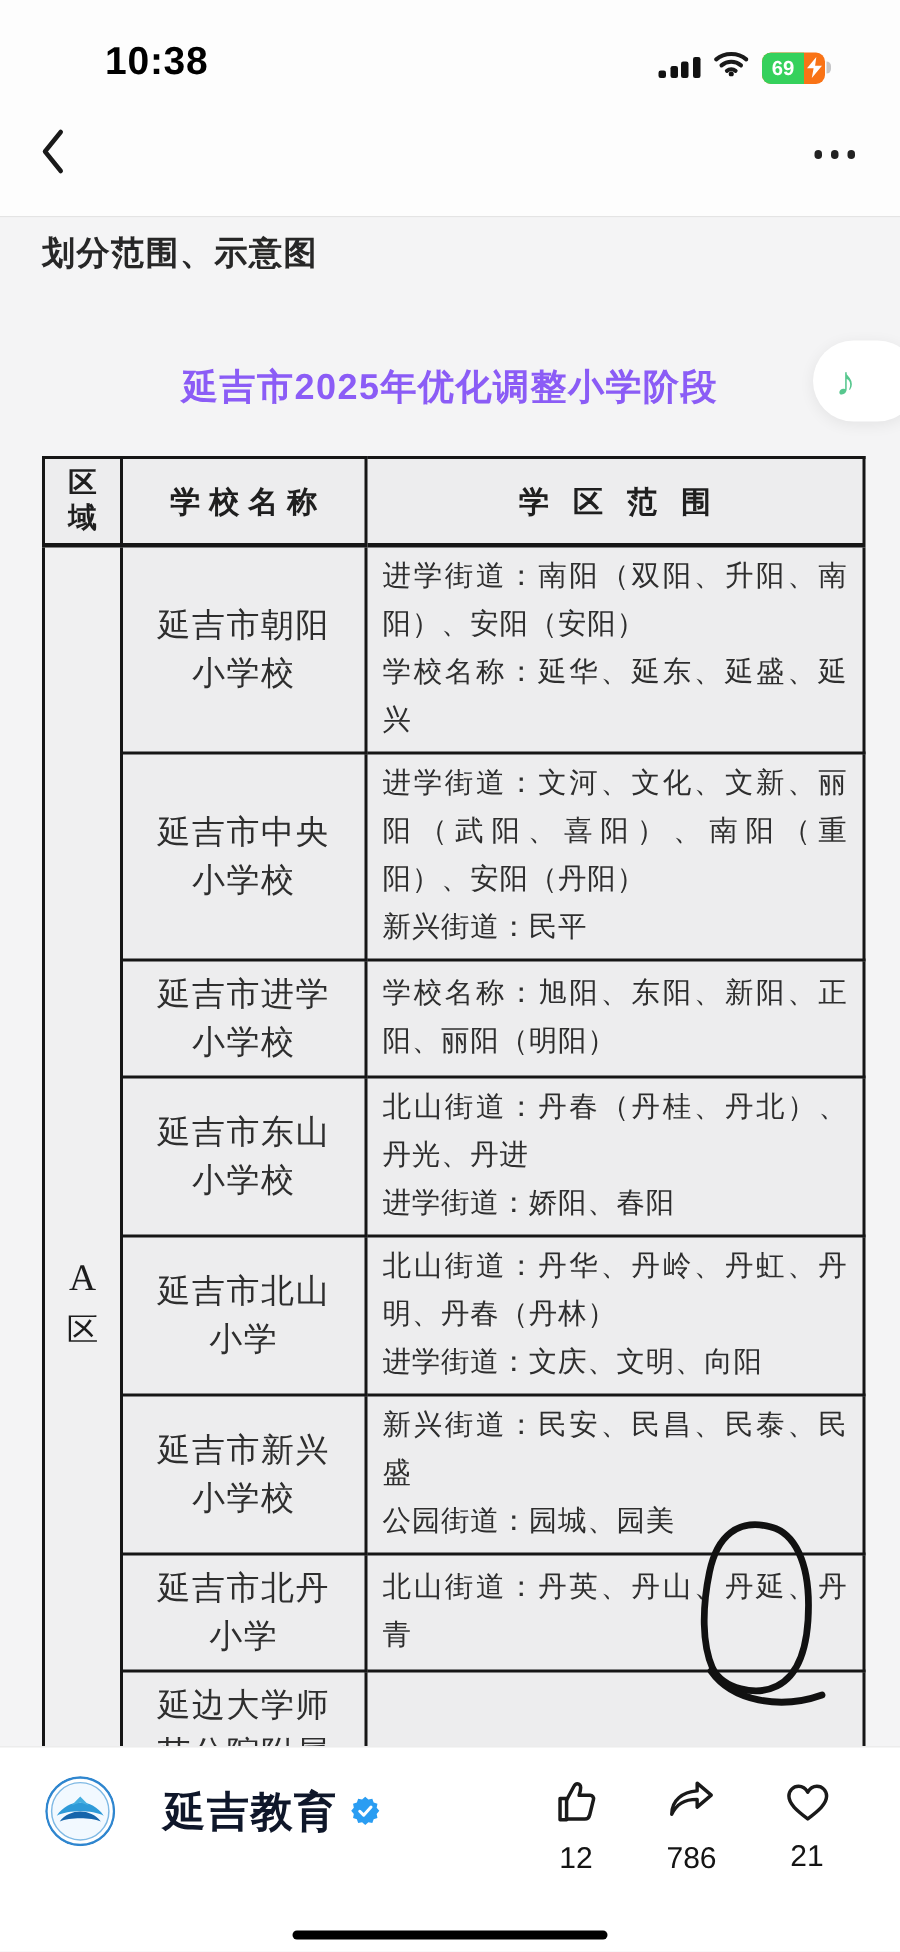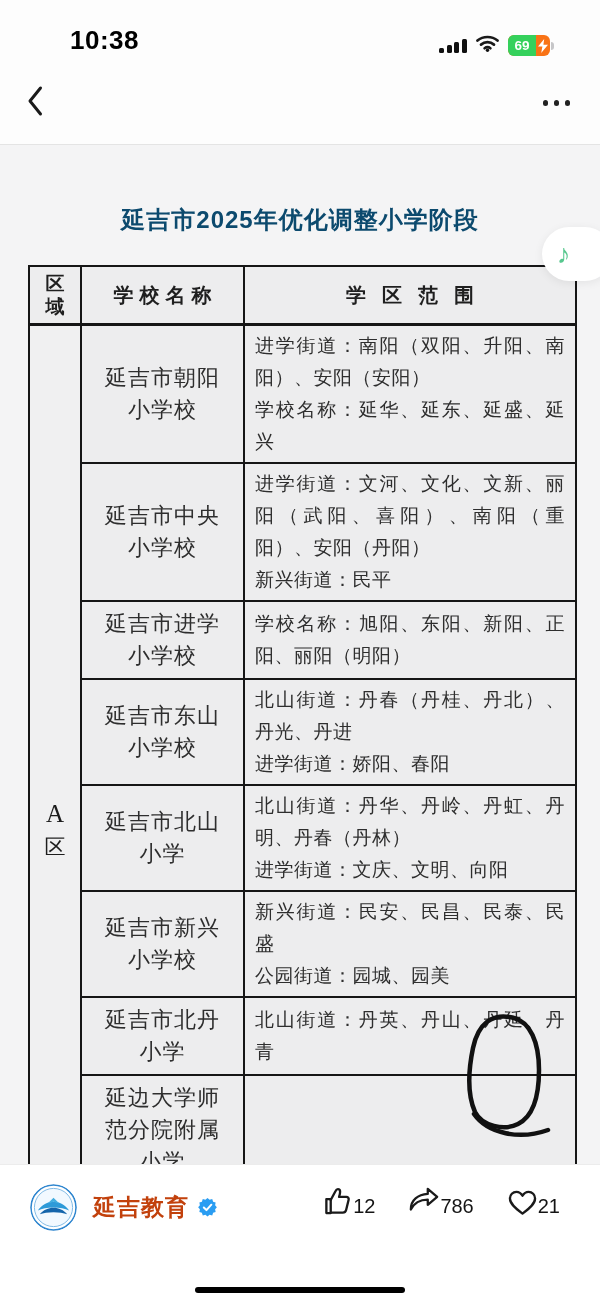--- a/index.html
+++ b/index.html
@@ -90,24 +90,24 @@
   }
   .music-note{ font-size:27px; color:#57c78e; font-weight:bold;}
   
   .footer{
     position:absolute; left:0; top:1164px; width:600px; height:137px;
     background:#ffffff; border-top:1px solid #ececec;
     display:flex; align-items:flex-start; padding:19px 40px 0 30px;
   }
   .account{ display:flex; align-items:center; flex:1; min-width:0;}
   .avatar{ width:47px; height:47px; border-radius:50%; overflow:hidden; flex:none;}
-  .account-name{ font-size:23px; font-weight:bold; color:#c2410c; margin-left:16px; letter-spacing:1px;}
+  .account-name{ font-size:28px; font-weight:bold; color:#0f172a; margin-left:32px; letter-spacing:1px;}
   .verified{ margin-left:8px; display:flex; align-items:center;}
   .actions{ display:flex; gap:33px; padding-top:2px;}
-  .action{ display:flex; flex-direction:row; align-items:center; min-width:44px; cursor:pointer;}
+  .action{ display:flex; flex-direction:column; align-items:center; min-width:44px; cursor:pointer;}
   .action .count{ margin-top:7px; font-size:20px; color:#141414;}
   
   .home-indicator{
     position:absolute; bottom:8px; left:50%; transform:translateX(-50%);
     width:210px; height:6px; border-radius:3px; background:#000;
   }
   .icon-stroke{ stroke:#1a1a1a; fill:none; stroke-width:2.4; stroke-linecap:round; stroke-linejoin:round; }
 </style>
 </head>
 <body>
@@ -150,22 +150,23 @@
       </svg>
   </span>
   <span class="dots" style="cursor:pointer">
     <i></i>
       <i></i>
       <i></i>
   </span>
 </div>
 
 <div class="article">
-
-  <div class="doc-title" style="color:#0c4a6e">
+  <div class="article-heading">划分范围、示意图</div>
+
+  <div class="doc-title" style="color:#8b5cf6">
     <div>延吉市2025年优化调整小学阶段</div>
   </div>
 
   <table class="district">
     <colgroup>
         <col style="width:52px">
         <col style="width:163px">
         <col style="width:332px">
       </colgroup>
     <thead>

